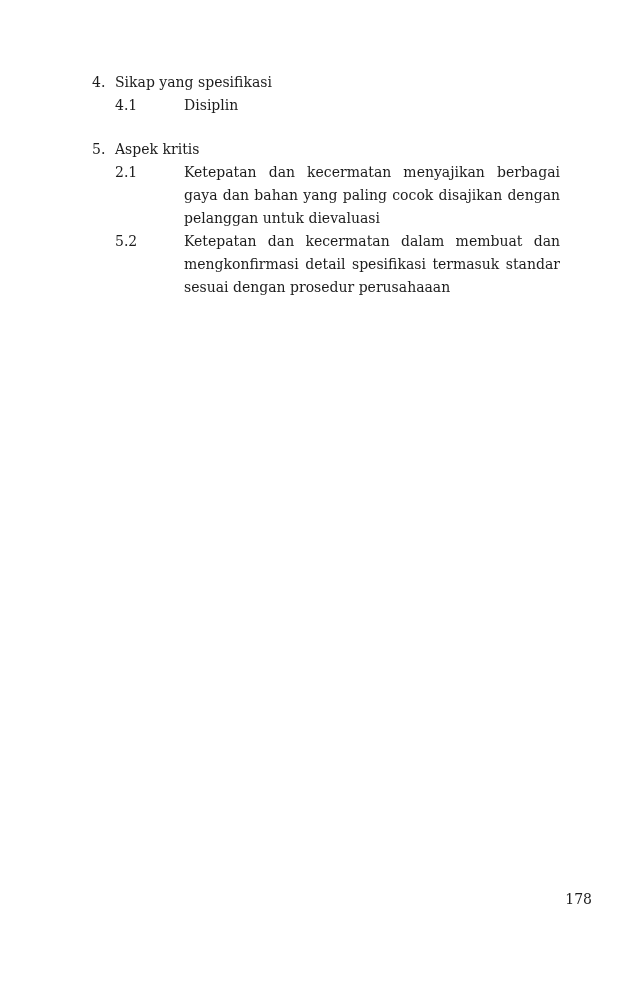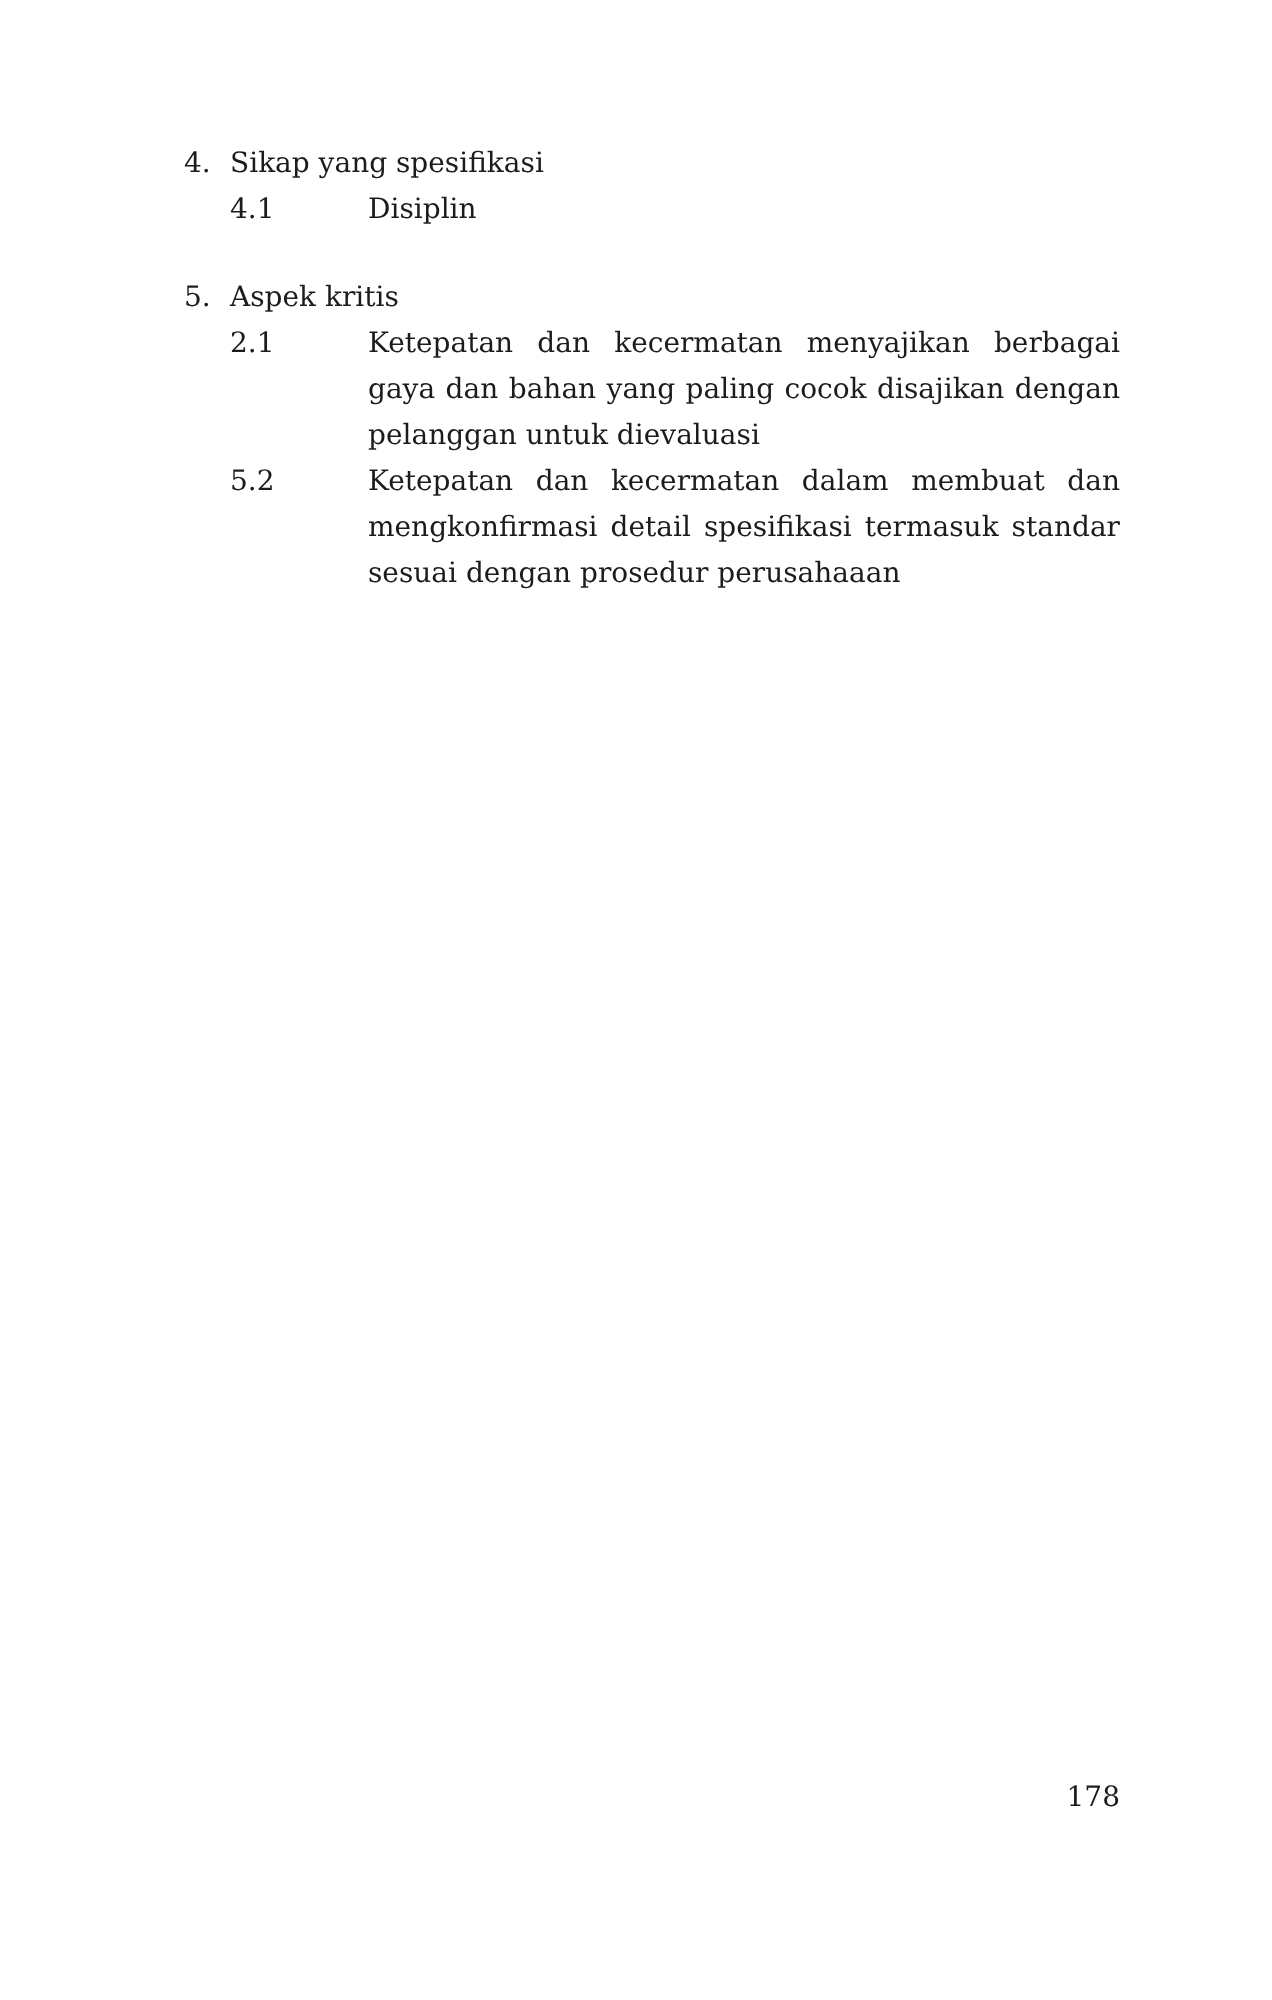--- a/index.html
+++ b/index.html
@@ -62,20 +62,21 @@
 
   .page-number {
     position: absolute;
     top: 888px;
     left: 0;
     width: 560px;
     text-align: right;
     font-size: 14px;
     line-height: 23px;
     color: #1c1c1c;
+    padding-left: 32px;
   }
 </style>
 </head>
 <body>
 
 <div class="page">
   <div class="content">
 
     <div class="section">
       <div class="section-heading">

